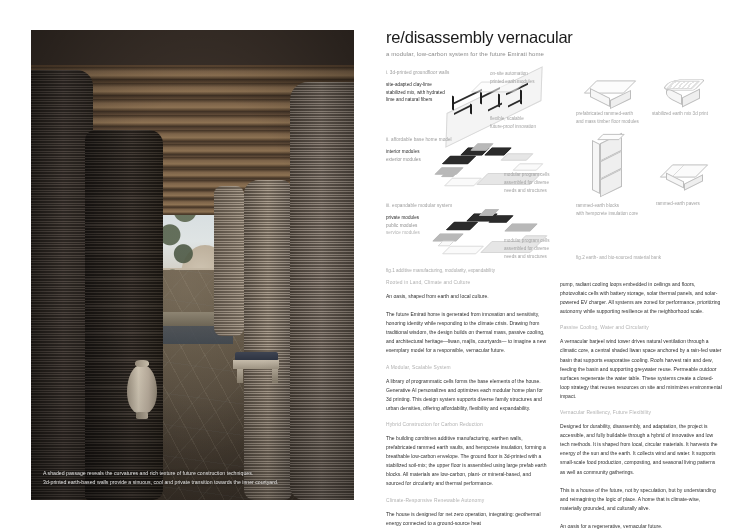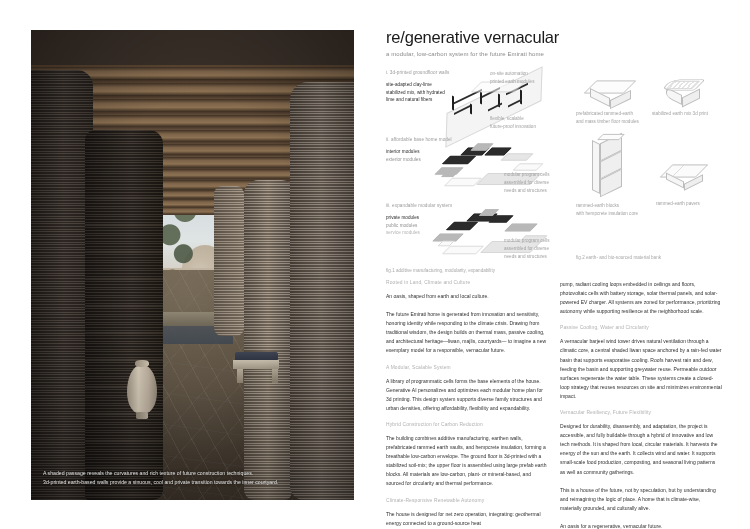--- a/index.html
+++ b/index.html
@@ -274,21 +274,21 @@
       <div class="vignette"></div>
 
       <div class="img-caption">
         <div>A shaded passage reveals the curvatures and rich texture of future construction techniques.</div>
         <div>3d-printed earth-based walls provide a sinuous, cool and private transition towards the inner courtyard.</div>
       </div>
     </div>
   </div>
 
   <div class="panel">
-    <div class="title">re/generative vernacular</div>
+    <div class="title">re/disassembly vernacular</div>
     <div class="subtitle">a modular, low-carbon system for the future Emirati home</div>
   </div>
 
   <div class="diagrams">
 
     <div class="dcol dcol-left">
 
       <div style="position:relative;height:65px;">
         <div class="d-head">i. 3d-printed groundfloor walls</div>
         <div class="d-lab dark" style="margin-top:6px;">

